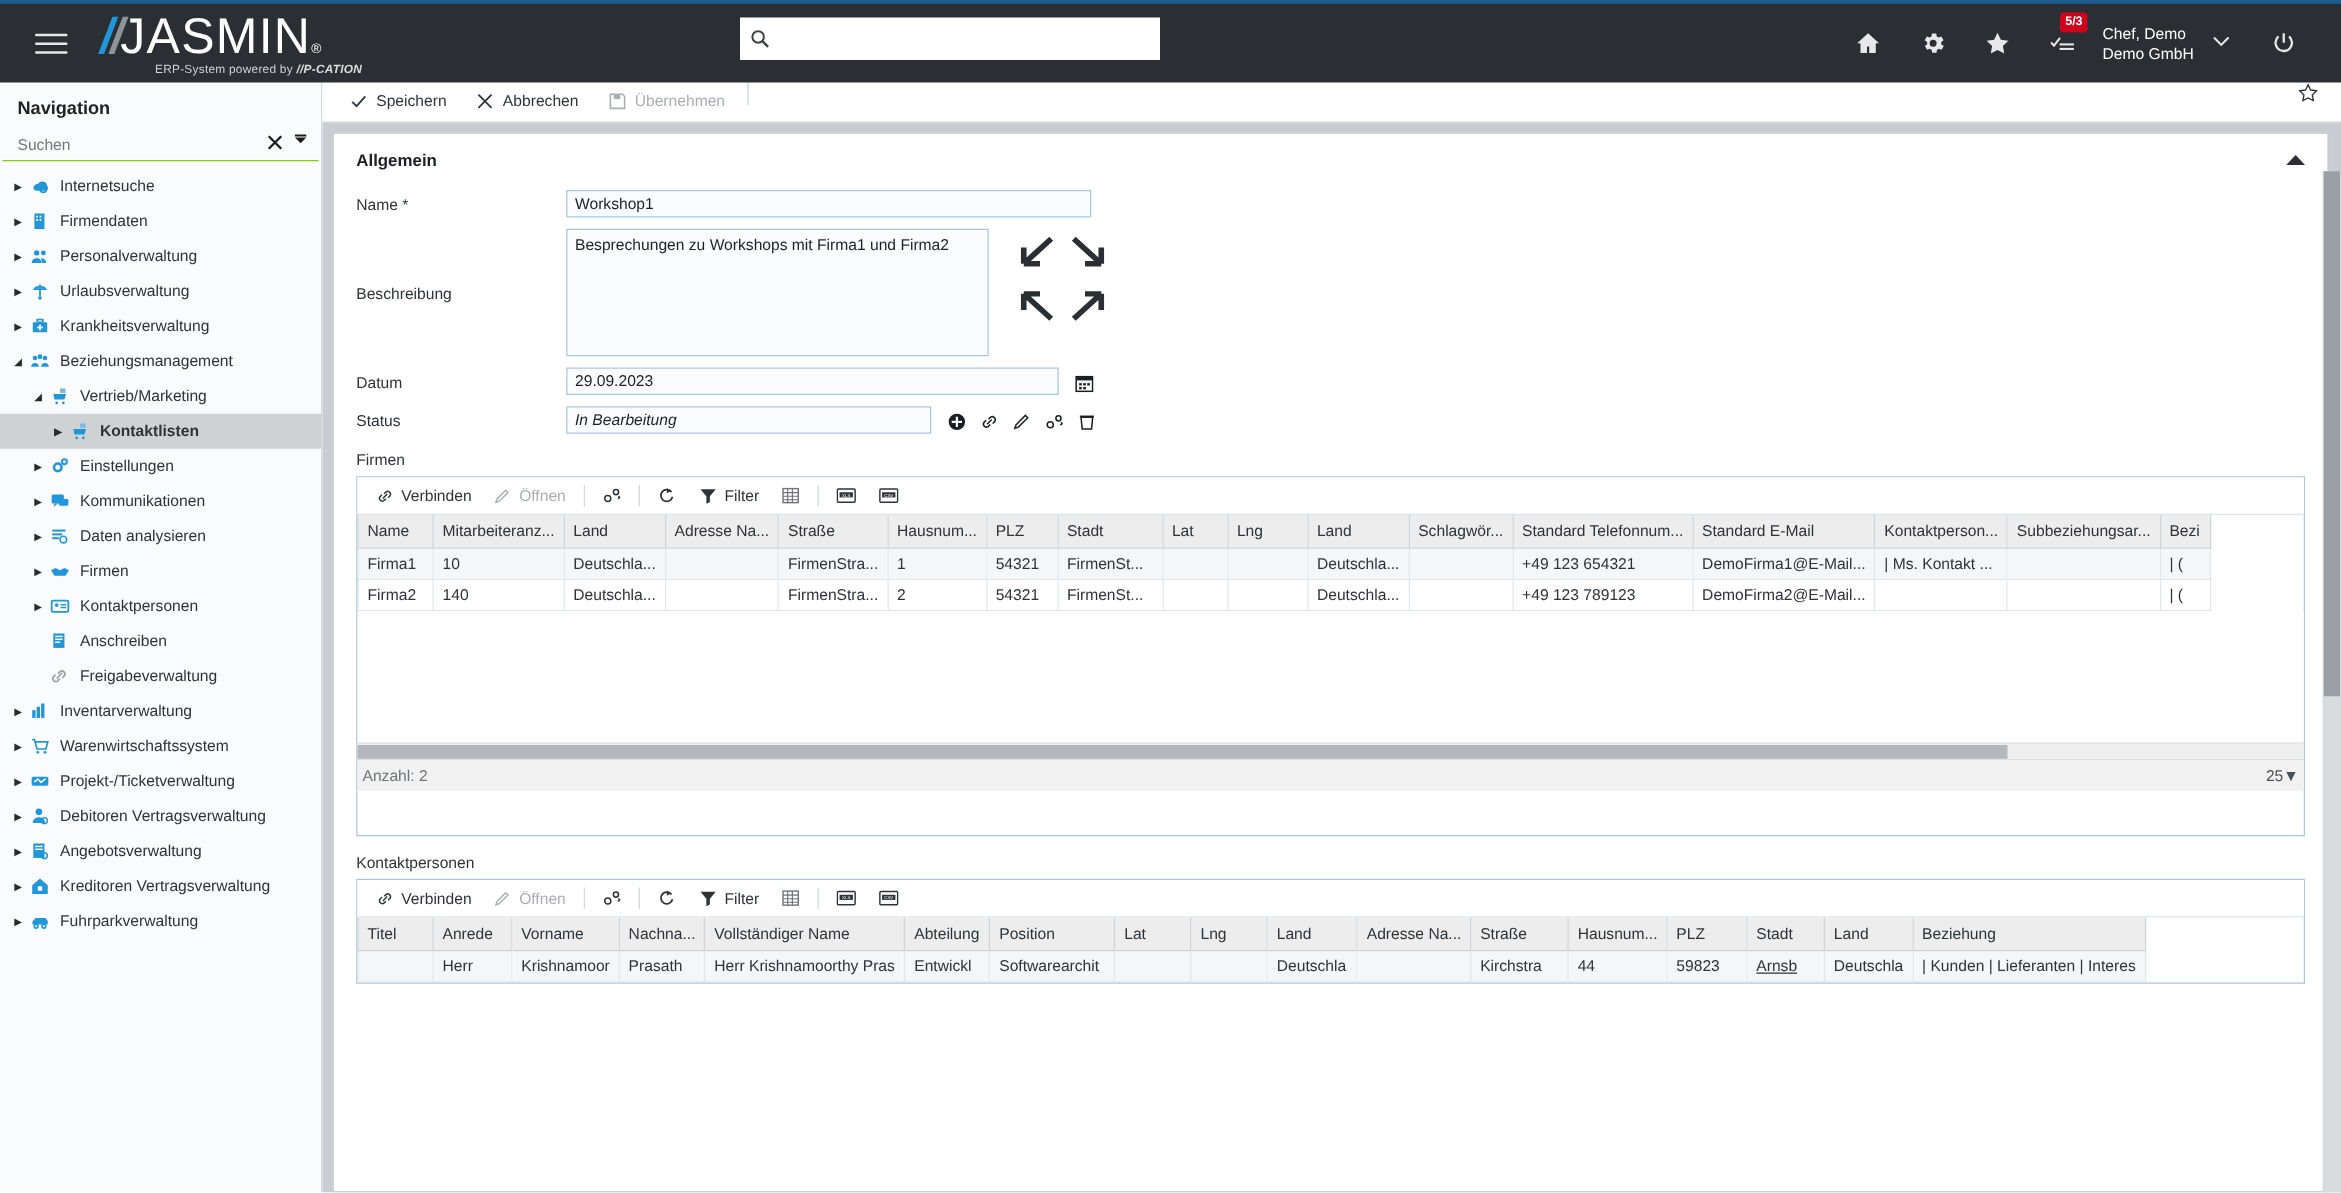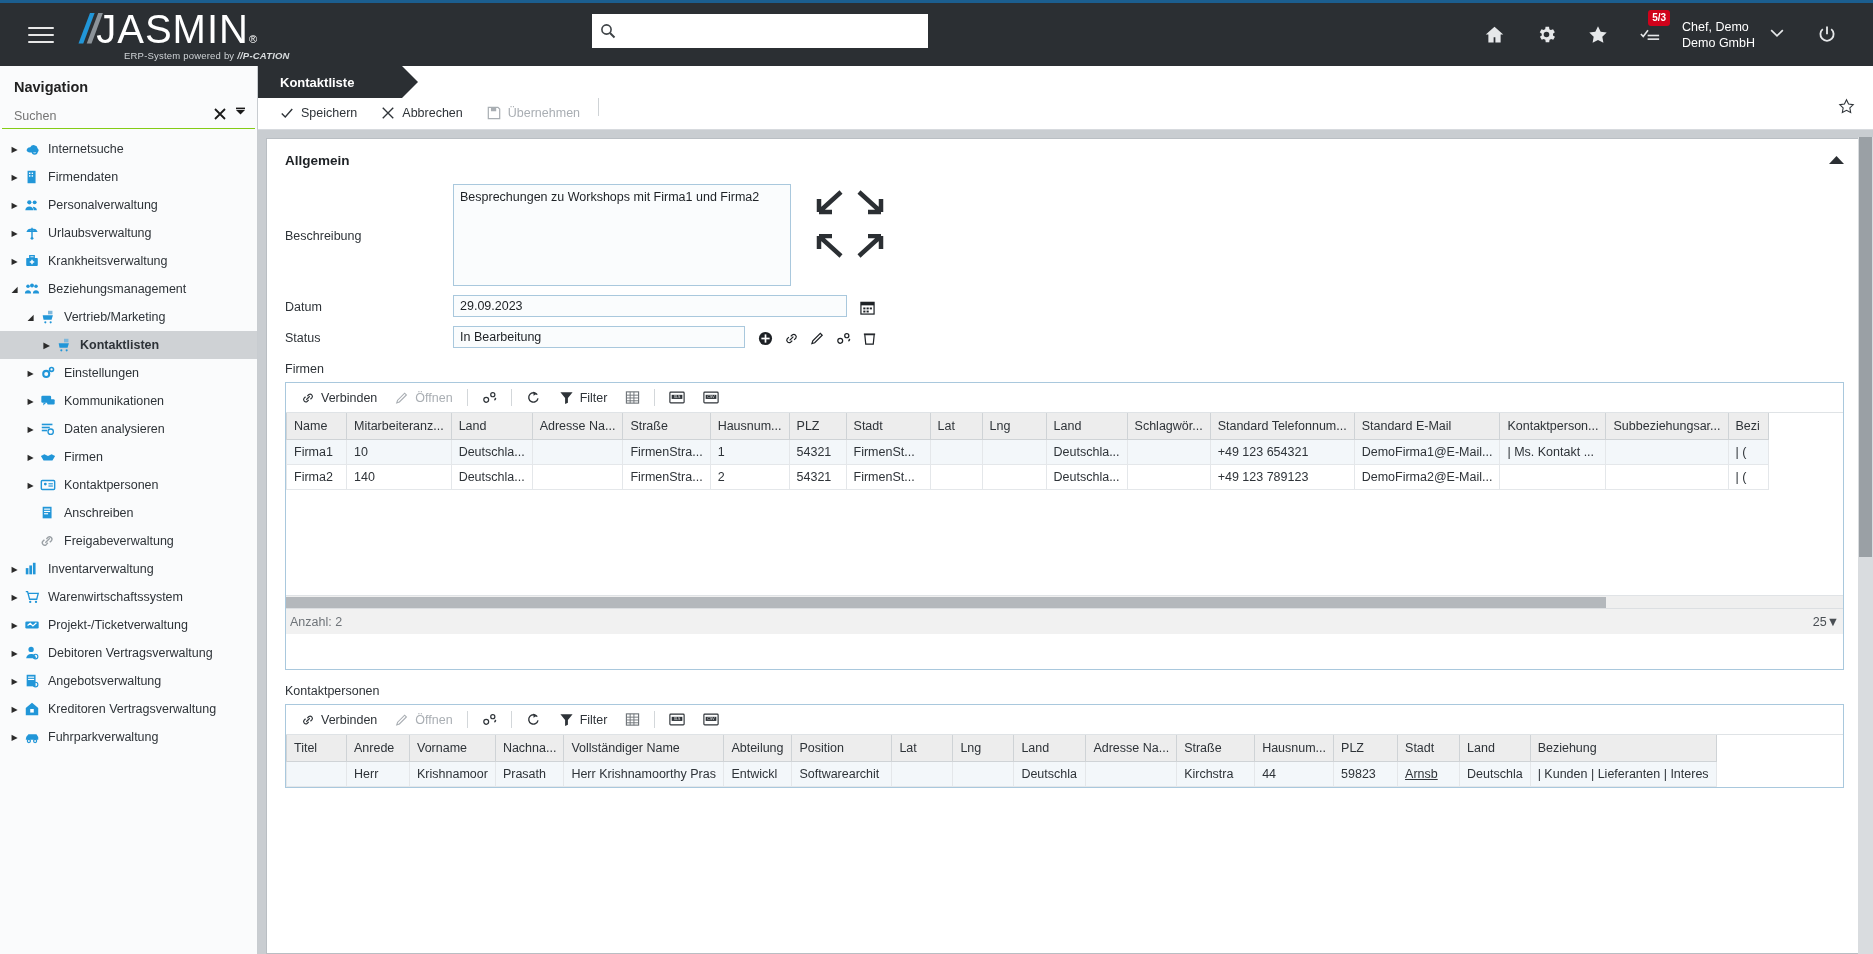--- a/index.html
+++ b/index.html
@@ -480,25 +480,20 @@
                 <circle cx="12.5" cy="13.5" r="1.7" fill="none" stroke="#2196d8" stroke-width="1.4"></circle>
               </svg>
             </span>
             <span class="nav-label">Fuhrparkverwaltung</span>
           </div>
         </div>
     </div>
 
     <div class="main">
 
-      <div class="tabstrip">
-        <div class="tab">
-          <span>Kontaktliste</span>
-        </div>
-      </div>
 
       <div class="cmdbar">
         <div class="cmd">
           <svg width="14" height="14" viewBox="0 0 16 16">
               <path d="M2 8.5l4 4 8-9" fill="none" stroke="#2e3338" stroke-width="1.6"></path>
             </svg>
           <span>Speichern</span>
         </div>
         <div class="cmd">
           <svg width="14" height="14" viewBox="0 0 16 16">
@@ -528,20 +523,24 @@
             <div class="panel-title">Allgemein</div>
             <div class="collapse">
               <svg width="15" height="9" viewBox="0 0 15 9">
                   <path d="M0 9l7.5-8L15 9z" fill="#2b2f33"></path>
                 </svg>
             </div>
           </div>
 
           <div class="form">
 
+            <div class="frow">
+              <div class="flabel">Name *</div>
+              <input class="finput" style="width: 420px;" value="Workshop1">
+            </div>
 
             <div class="frow">
               <div class="flabel" style="padding-top:45px">Beschreibung</div>
               <textarea class="ftextarea" style="width: 338px; height: 102px;">Besprechungen zu Workshops mit Firma1 und Firma2</textarea>
               <div class="resize-icons">
                 <div>
                     <svg width="30" height="26" viewBox="0 0 30 26">
                       <path d="M28 2L6 22M6 22V9M6 22h13" stroke="#2b2f33" stroke-width="4.5" fill="none"></path>
                     </svg>
                   </div>
@@ -576,21 +575,21 @@
                       <rect x="10.4" y="8" width="2.3" height="2" fill="#1d2125"></rect>
                       <rect x="3.5" y="11.3" width="2.3" height="2" fill="#1d2125"></rect>
                       <rect x="7" y="11.3" width="2.3" height="2" fill="#1d2125"></rect>
                     </svg>
                 </span>
               </div>
             </div>
 
             <div class="frow">
               <div class="flabel">Status</div>
-              <input class="finput" style="width: 292px;" value="In Bearbeitung">
+              <input class="finput" style="width: 292px; font-style: italic;" value="In Bearbeitung">
               <div class="row-icons">
                 <span>
                     <svg width="15" height="15" viewBox="0 0 16 16">
                       <circle cx="8" cy="8" r="7" fill="#1d2125"></circle>
                       <rect x="7.1" y="3.6" width="1.8" height="8.8" fill="#fff"></rect>
                       <rect x="3.6" y="7.1" width="8.8" height="1.8" fill="#fff"></rect>
                     </svg>
                   </span>
                 <span>
                     <svg width="15" height="15" viewBox="0 0 16 16">

